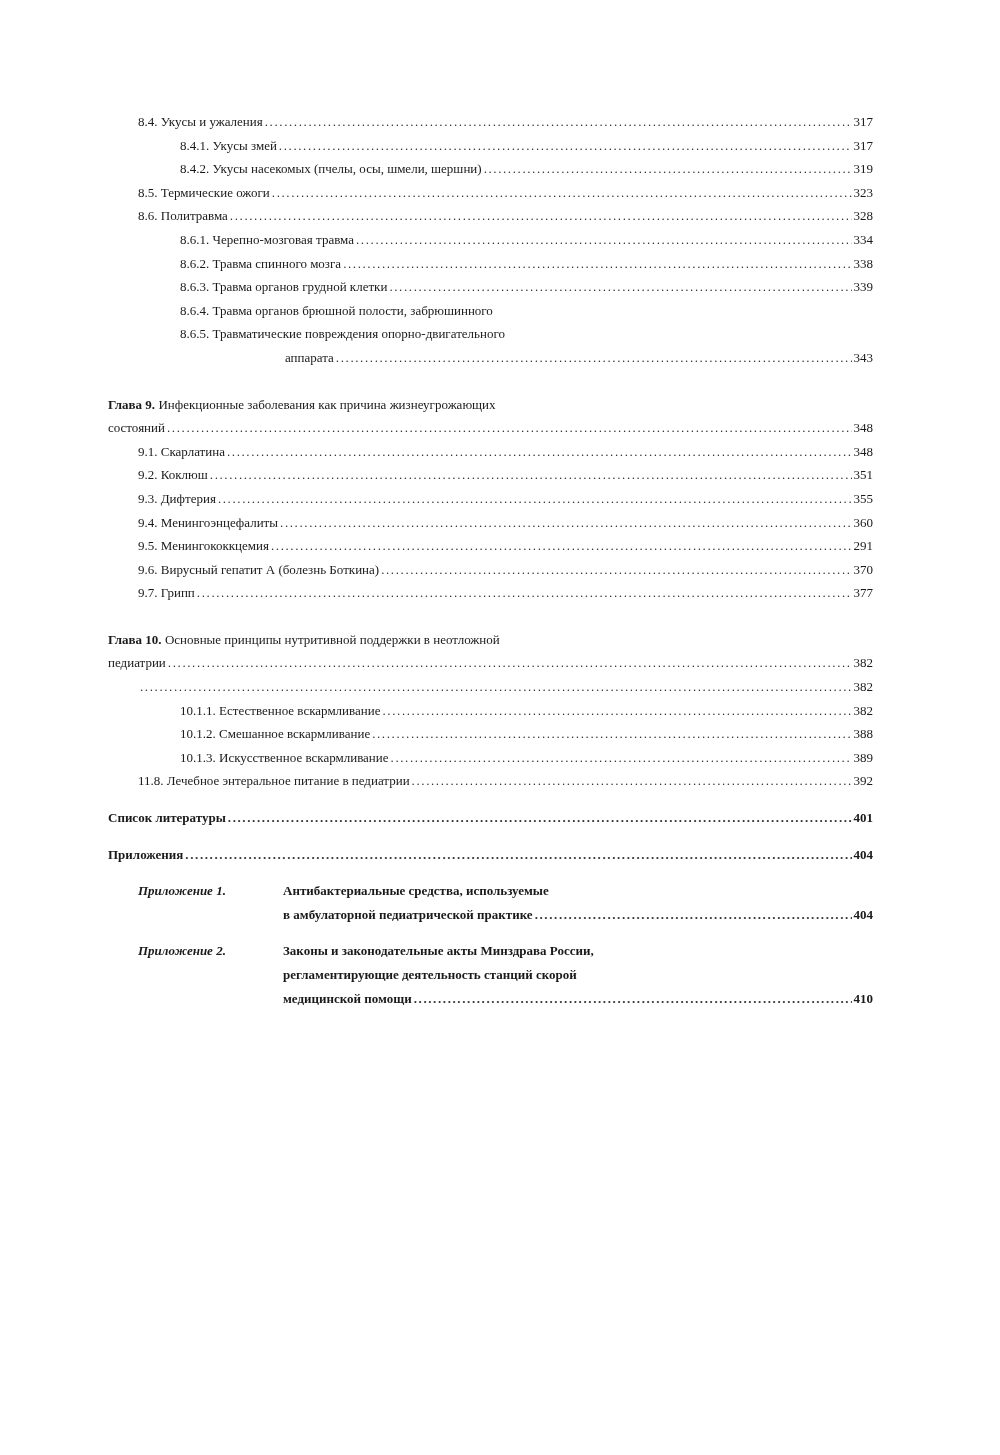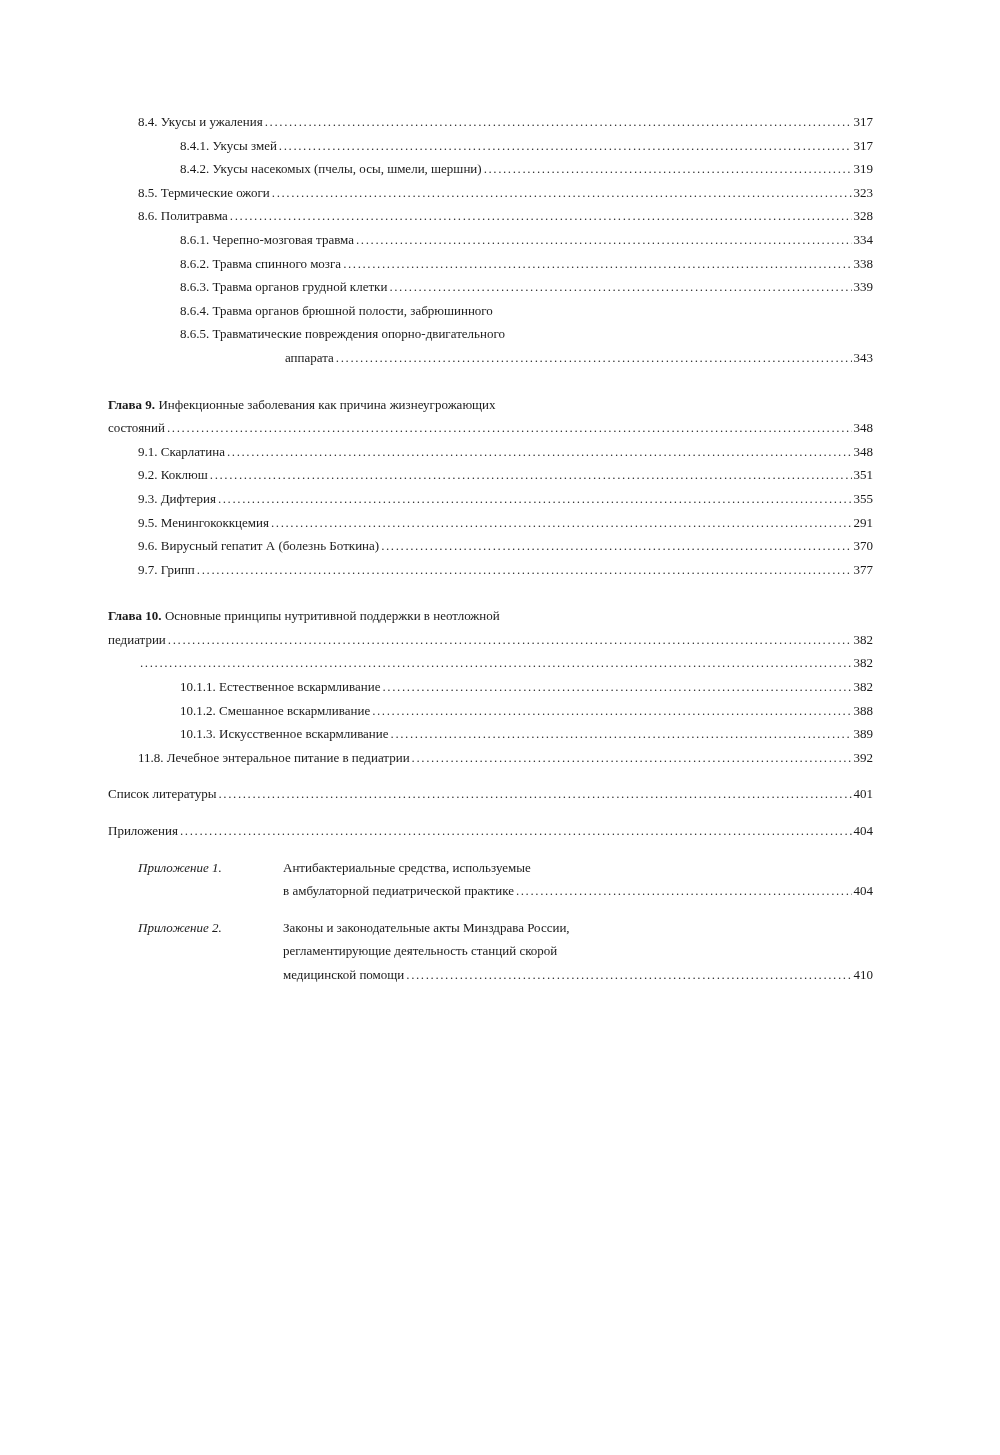--- a/index.html
+++ b/index.html
@@ -11,21 +11,21 @@
   .row .t { flex: 0 0 auto; }
   .row .dots { flex: 1 1 auto; overflow: hidden; margin: 0 2px; letter-spacing: 1.6px; color: #333; }
   .row .dots::before { content: "........................................................................................................................................................................................................................................................"; }
   .row .p { flex: 0 0 auto; }
   .line { white-space: nowrap; }
   .l1 { padding-left: 30px; }
   .l2 { padding-left: 72px; }
   .l2c { padding-left: 177px; }
   .ch { padding-left: 0; }
   .gap-ch { margin-top: 23px; }
-  .gap { margin-top: 13px; }
+  .gap { margin-top: 13px; font-weight: bold; }
   .b { font-weight: bold; }
   .i { font-style: italic; }
   .app { display: flex; }
   .app .lab { flex: 0 0 auto; width: 145px; padding-left: 30px; white-space: nowrap; }
   .app .body { flex: 1 1 auto; min-width: 0; }
 </style>
 </head>
 <body>
 
 <div class="page">
@@ -98,20 +98,25 @@
     </div>
     <div class="row l1">
       <span class="t"><span>9.2.</span> <span>Коклюш</span></span>
       <span class="dots"></span>
       <span class="p">351</span>
     </div>
     <div class="row l1">
       <span class="t"><span>9.3.</span> <span>Дифтерия</span></span>
       <span class="dots"></span>
       <span class="p">355</span>
+    </div>
+    <div class="row l1">
+      <span class="t"><span>9.4.</span> <span>Менингоэнцефалиты</span></span>
+      <span class="dots"></span>
+      <span class="p">360</span>
     </div>
     <div class="row l1">
       <span class="t"><span>9.5.</span> <span>Менингококкцемия</span></span>
       <span class="dots"></span>
       <span class="p">291</span>
     </div>
     <div class="row l1">
       <span class="t"><span>9.6.</span> <span>Вирусный гепатит А (болезнь Боткина)</span></span>
       <span class="dots"></span>
       <span class="p">370</span>

